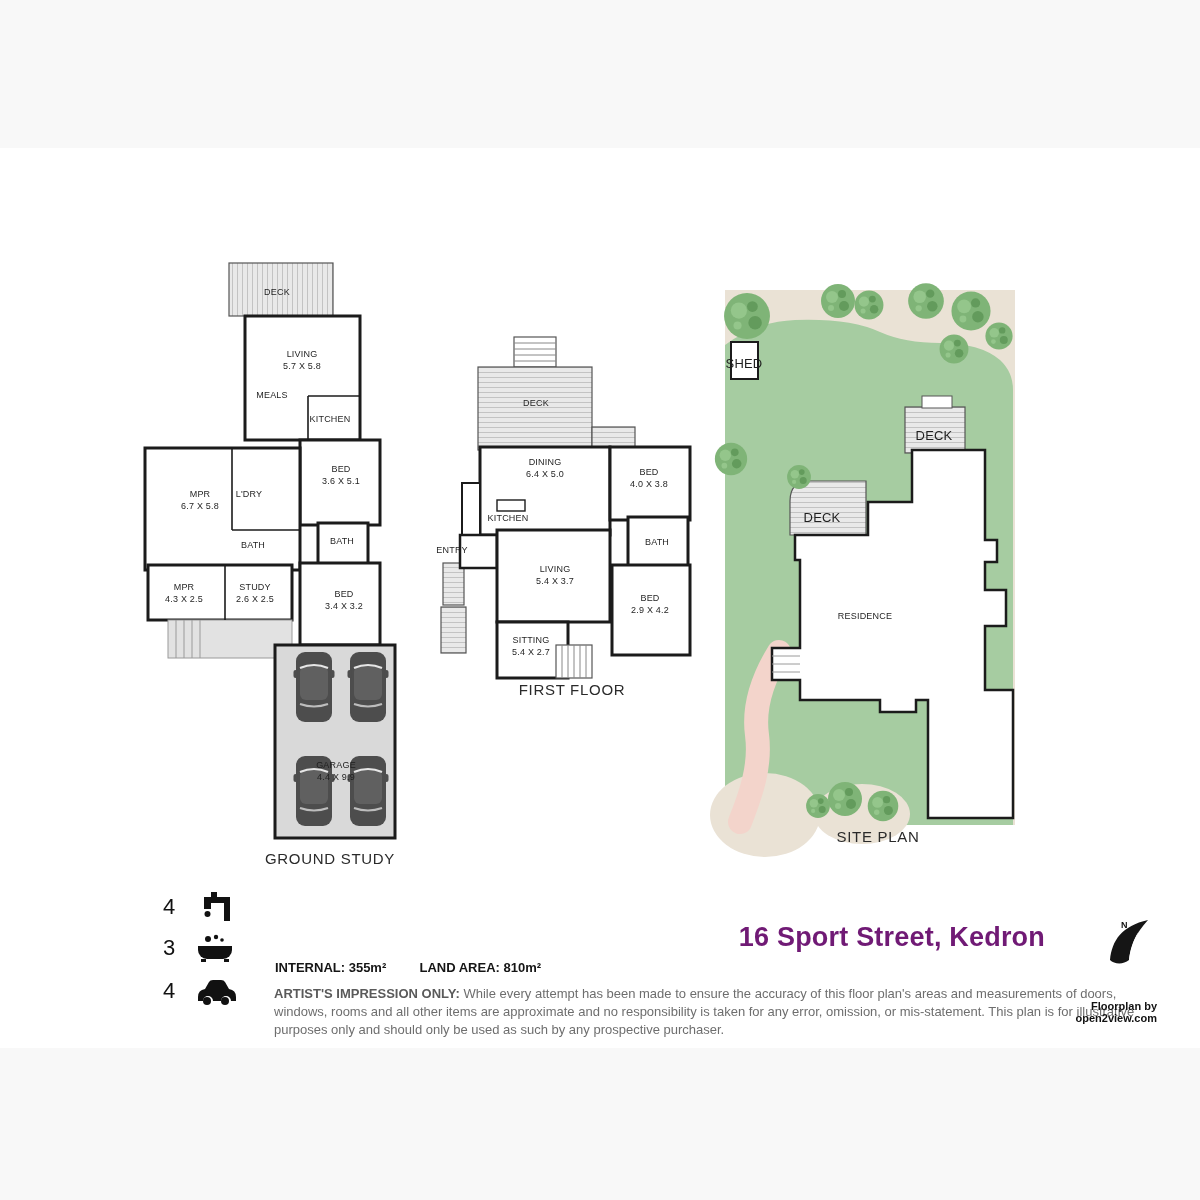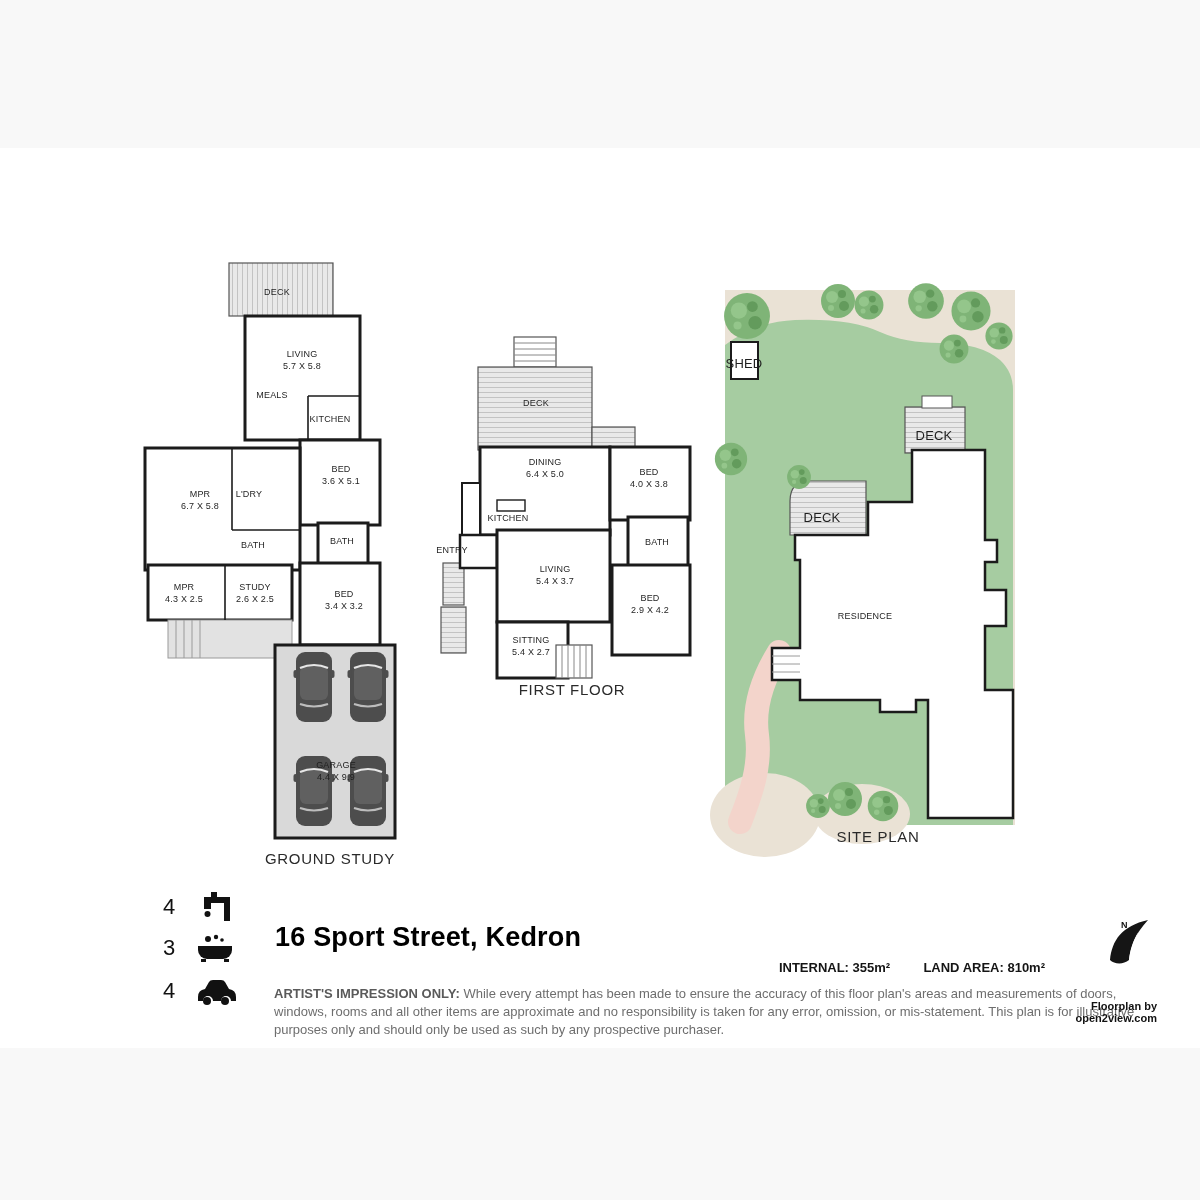--- a/index.html
+++ b/index.html
@@ -6,23 +6,23 @@
   body{width:1200px;height:1200px;background:#fff;position:relative;overflow:hidden;
        font-family:"Liberation Sans",sans-serif;color:#1f1f1f}
   .band{position:absolute;left:0;width:1200px;background:#f8f8f8}
   .plan-svg{position:absolute;left:0;top:0}
   .rlabel{position:absolute;transform:translateX(-50%);text-align:center;color:#1f1f1f;
           font-size:9px;line-height:1.3;letter-spacing:.2px;white-space:nowrap}
   .rlabel.tiny{font-size:13px}
   .plan-title{position:absolute;transform:translateX(-50%);font-size:15px;letter-spacing:.7px;color:#2a2a2a}
   .legend-row{position:absolute;display:flex;align-items:center;gap:16px}
   .legend-count{font-size:22px;color:#111;width:22px;text-align:center}
-  .addr{position:absolute;left:275px;top:922px;width:770px;text-align:left;
-        font-size:27px;font-weight:700;color:#000000;letter-spacing:.2px}
-  .stats{position:absolute;left:275px;top:960px;width:770px;text-align:right;font-size:13px;color:#151515}
+  .addr{position:absolute;left:275px;top:922px;width:770px;text-align:right;
+        font-size:27px;font-weight:700;color:#701a75;letter-spacing:.2px}
+  .stats{position:absolute;left:275px;top:960px;width:770px;text-align:left;font-size:13px;color:#151515}
   .stats .lab{font-weight:700}
   .stats .val{font-weight:800}
   .stats .gap{display:inline-block;width:26px}
   .disclaimer{position:absolute;left:274px;top:985px;width:882px;font-size:13px;line-height:1.38;color:#6e6e6e}
   .disclaimer b{color:#5a5a5a}
   .credit{position:absolute;top:1000px;left:1015px;width:142px;text-align:right;
           font-size:11px;font-weight:700;color:#111}
   .compass{position:absolute;left:1104px;top:916px}
 </style>
 </head>

